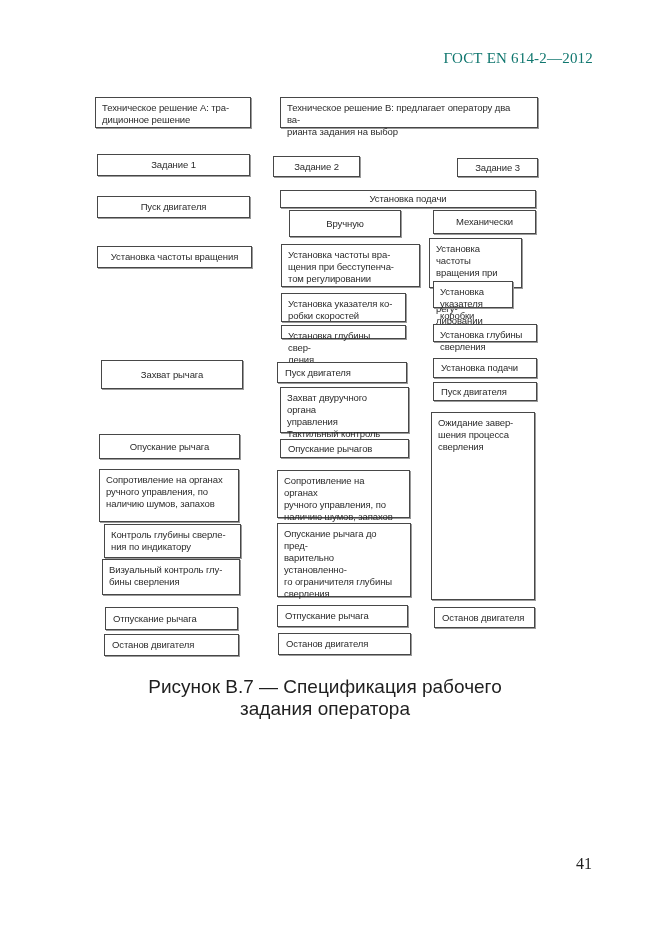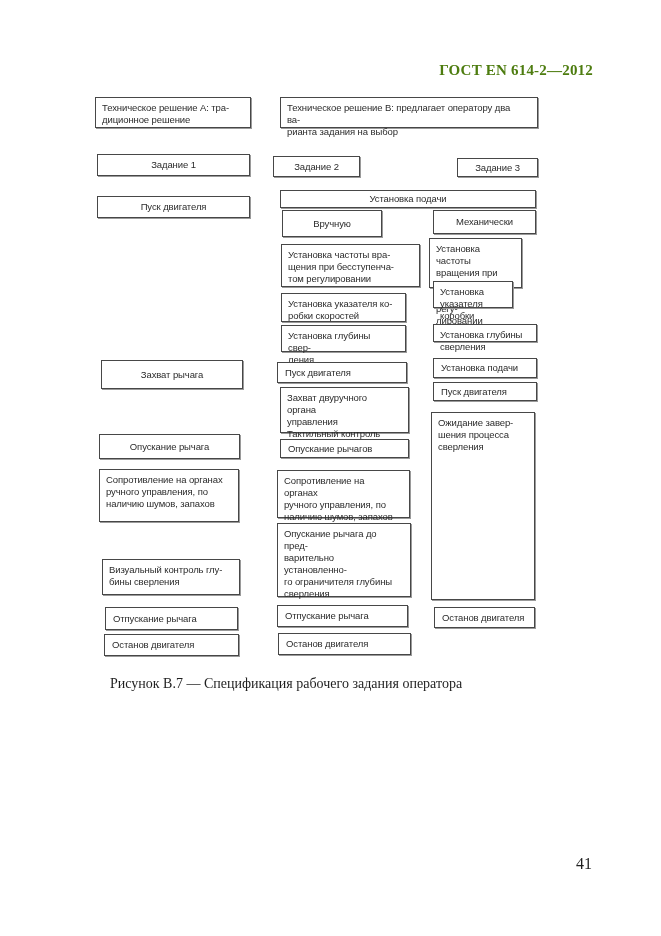--- a/index.html
+++ b/index.html
@@ -5,80 +5,83 @@
   html,body { margin:0; padding:0; background:#e9e9e9; }
   .page {
     position:relative;
     width:661px; height:936px;
     margin:0 auto;
     background:#ffffff;
     overflow:hidden;
     font-family:"Liberation Sans", sans-serif;
   }
   .doc-header {
-    position:absolute; top:62px; right:68px;
+    position:absolute; top:50px; right:68px;
     font-family:"Liberation Serif", serif;
-    font-weight:bold; font-size:15px; color:#4d7c0f;
+    font-weight:normal; font-size:15px; color:#0f766e;
     letter-spacing:0.2px;
   }
   .box {
     position:absolute; box-sizing:border-box;
     background:#fff;
     border:1px solid #474747;
     box-shadow:1px 1px 0 #9a9a9a;
     font-size:9.5px; line-height:12px;
     color:#2b2b2b; letter-spacing:-0.1px;
   }
   .c  { display:flex; align-items:center; justify-content:center; text-align:center; }
   .l  { display:flex; align-items:center; padding-left:7px; }
   .ml { padding:4px 12px 3px 6px; white-space:pre-line; }
   .caption {
     position:absolute; left:110px; top:676px; width:430px;
-    text-align:left;
-    font-family:Liberation Serif, serif;
-    font-size:14px; color:#1f1f1f;
+    text-align:center;
+    font-family:Liberation Sans, sans-serif;
+    font-size:19px; color:#1f1f1f;
   }
   .page-number {
     position:absolute; left:576px; top:855px;
     font-family:"Liberation Serif", serif;
     font-size:16px; color:#1f1f1f;
   }
 </style>
 </head>
 <body>
 
 <div class="page">
 
   <div class="doc-header">ГОСТ EN 614-2—2012</div>
 
   <div class="box ml" style="left:95px;top:97px;width:156px;height:31px">Техническое решение А: тра-
 диционное решение</div>
   <div class="box c" style="left:97px;top:154px;width:153px;height:22px">Задание 1</div>
   <div class="box c" style="left:97px;top:196px;width:153px;height:22px">Пуск двигателя</div>
+  <div class="box c" style="left:97px;top:246px;width:155px;height:22px">Установка частоты вращения</div>
   <div class="box c" style="left:101px;top:360px;width:142px;height:29px">Захват рычага</div>
   <div class="box c" style="left:99px;top:434px;width:141px;height:25px">Опускание рычага</div>
   <div class="box ml" style="left:99px;top:469px;width:140px;height:53px">Сопротивление на органах
 ручного управления, по
 наличию шумов, запахов</div>
+  <div class="box ml" style="left:104px;top:524px;width:137px;height:34px">Контроль глубины сверле-
+ния по индикатору</div>
   <div class="box ml" style="left:102px;top:559px;width:138px;height:36px">Визуальный контроль глу-
 бины сверления</div>
   <div class="box l" style="left:105px;top:607px;width:133px;height:23px">Отпускание рычага</div>
   <div class="box l" style="left:104px;top:634px;width:135px;height:22px">Останов двигателя</div>
 
   <div class="box ml" style="left:280px;top:97px;width:258px;height:31px">Техническое решение В: предлагает оператору два ва-
 рианта задания на выбор</div>
   <div class="box c" style="left:273px;top:156px;width:87px;height:21px">Задание 2</div>
   <div class="box c" style="left:280px;top:190px;width:256px;height:18px">Установка подачи</div>
-  <div class="box c" style="left:282px;top:210px;width:100px;height:27px">Вручную</div>
+  <div class="box c" style="left:289px;top:210px;width:112px;height:27px">Вручную</div>
   <div class="box ml" style="left:281px;top:244px;width:139px;height:43px">Установка частоты вра-
 щения при бесступенча-
 том регулировании</div>
   <div class="box ml" style="left:281px;top:293px;width:125px;height:29px">Установка указателя ко-
 робки скоростей</div>
-  <div class="box ml" style="left:281px;top:325px;width:125px;height:27px">Установка глубины свер-
+  <div class="box ml" style="left:281px;top:325px;width:125px;height:14px">Установка глубины свер-
 ления</div>
   <div class="box l" style="left:277px;top:362px;width:130px;height:21px">Пуск двигателя</div>
   <div class="box ml" style="left:280px;top:387px;width:129px;height:46px">Захват двуручного органа
 управления
 Тактильный контроль</div>
   <div class="box l" style="left:280px;top:439px;width:129px;height:19px">Опускание рычагов</div>
   <div class="box ml" style="left:277px;top:470px;width:133px;height:48px">Сопротивление на органах
 ручного управления, по
 наличию шумов, запахов</div>
   <div class="box ml" style="left:277px;top:523px;width:134px;height:74px">Опускание рычага до пред-

